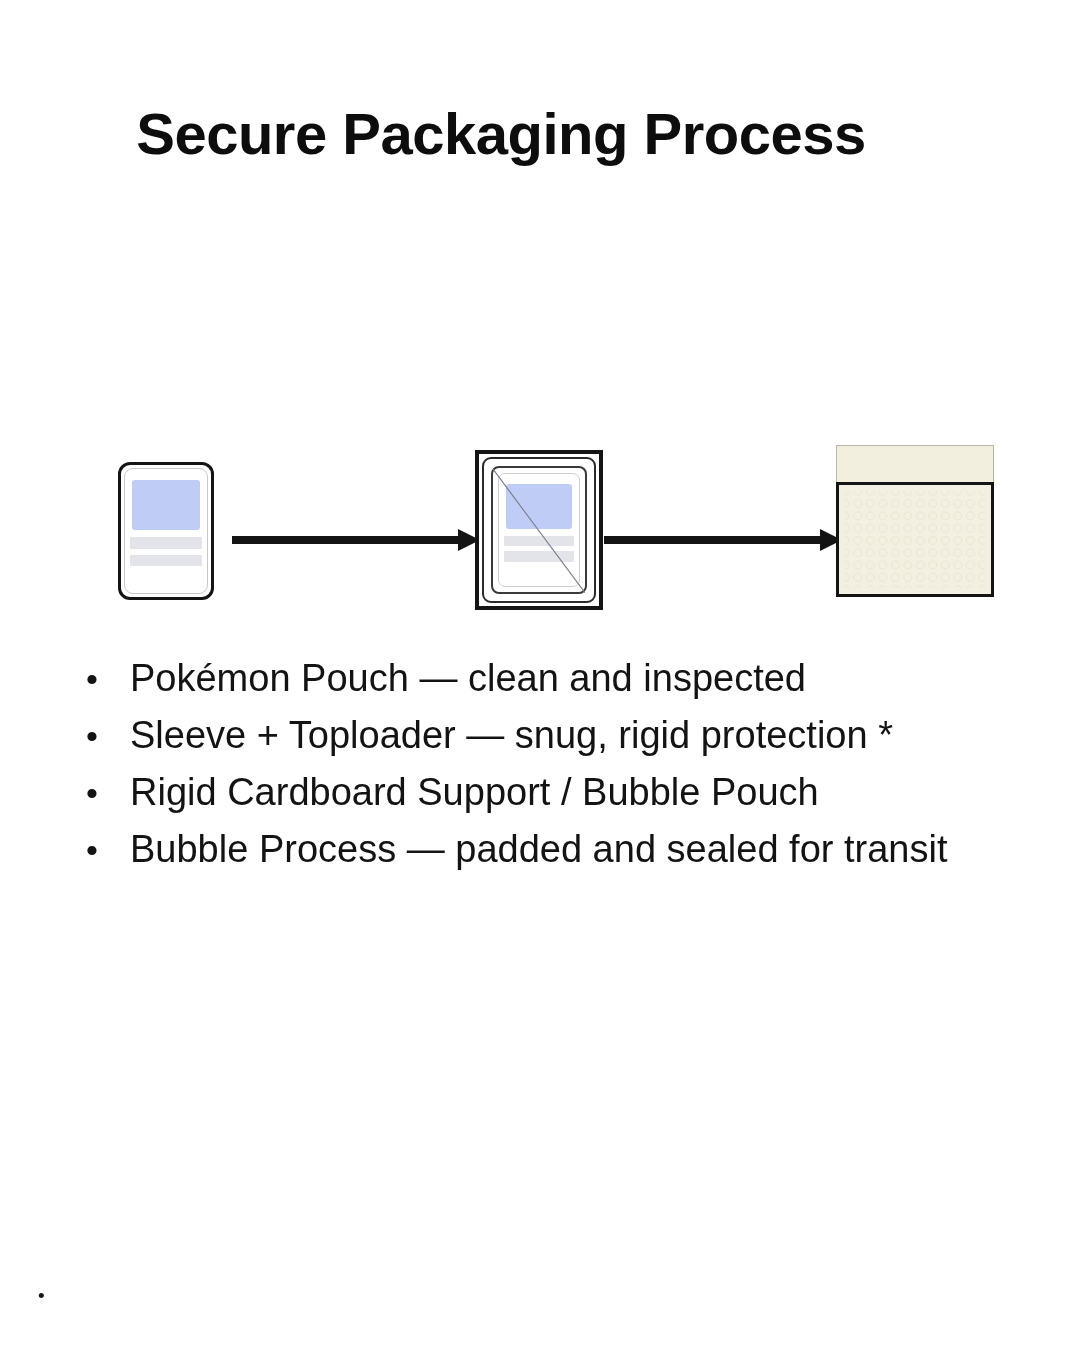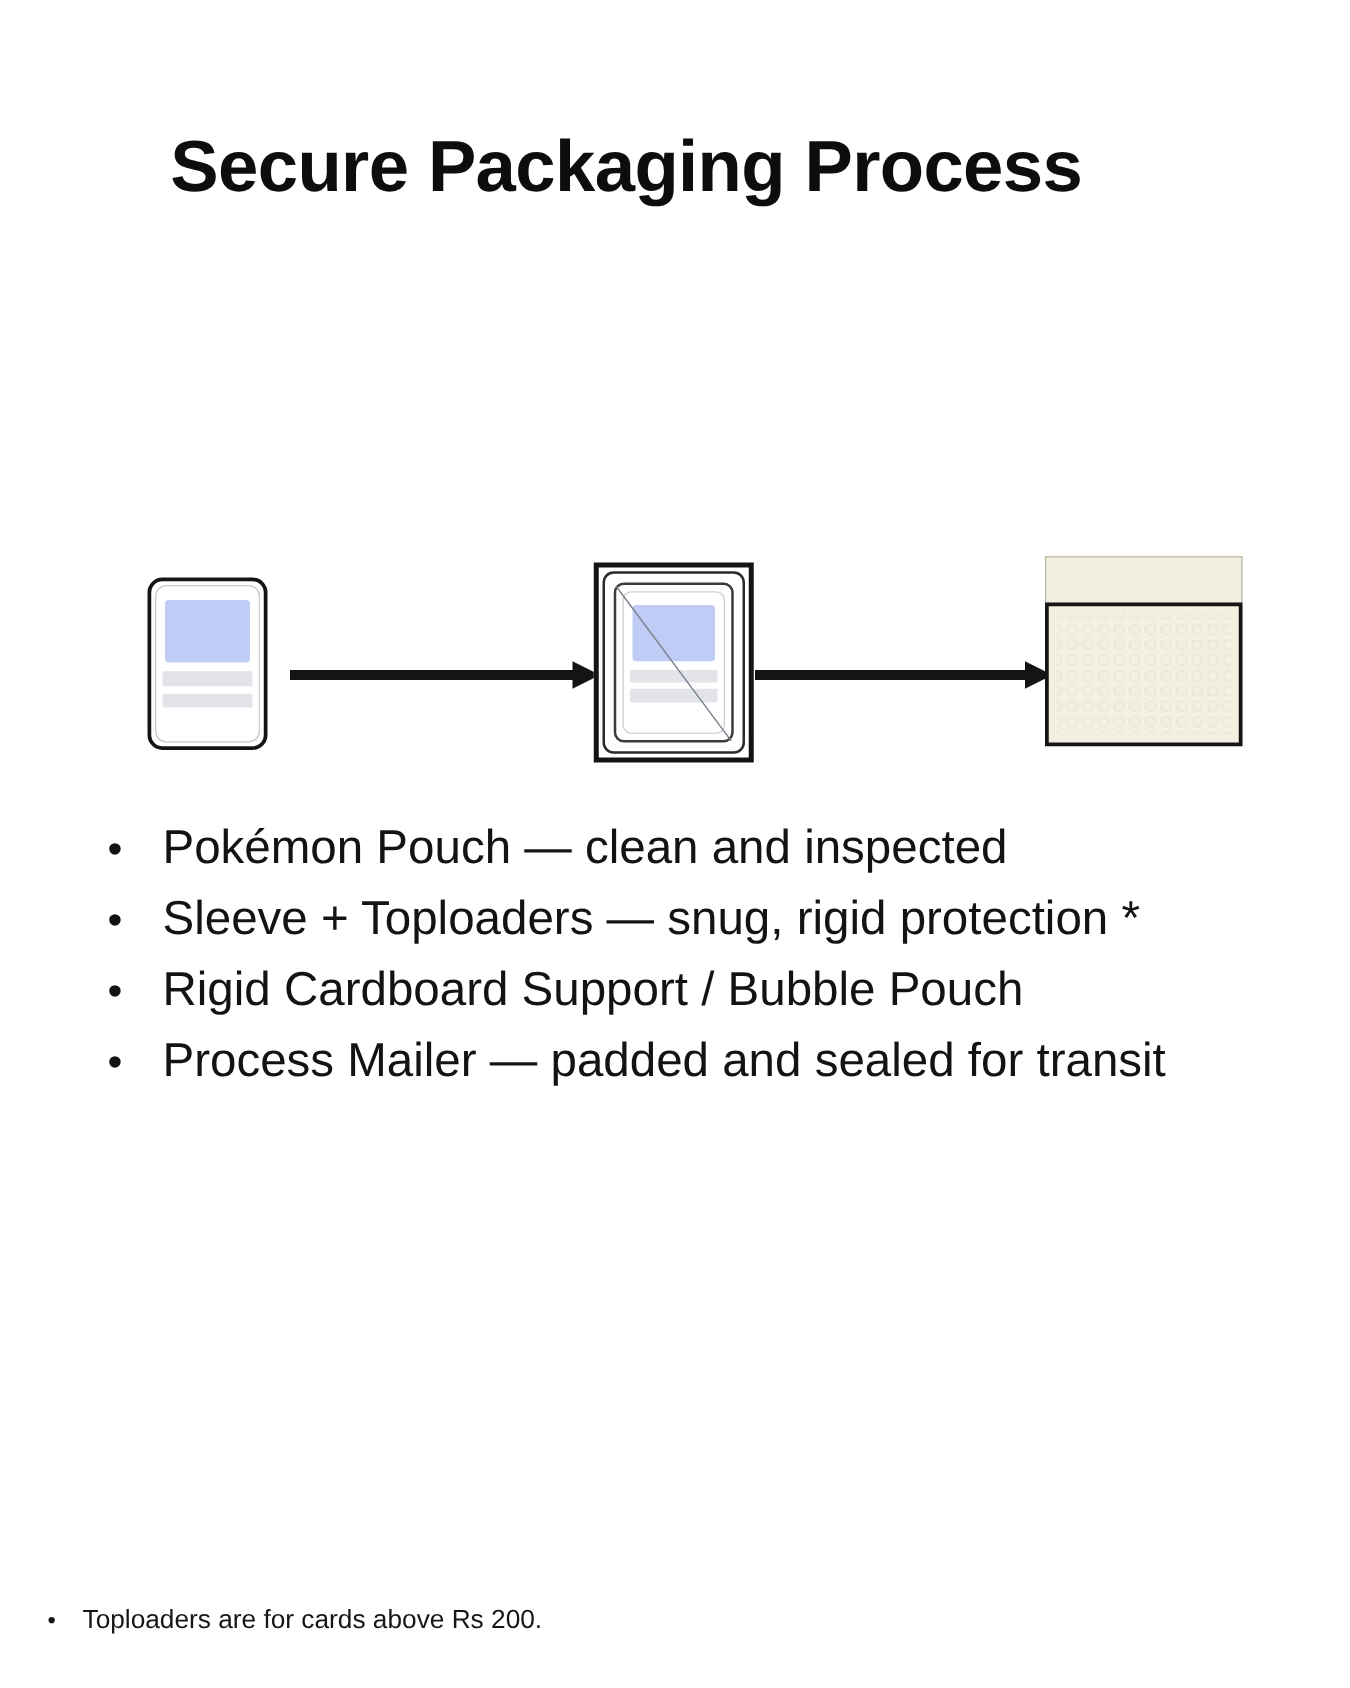--- a/index.html
+++ b/index.html
@@ -290,31 +290,30 @@
 
 <div class="bullets">
 
   <div class="bullet-row">
     <span class="bullet-dot">•</span>
     <span class="bullet-text">Pokémon Pouch — clean and inspected</span>
   </div>
 
   <div class="bullet-row">
     <span class="bullet-dot">•</span>
-    <span class="bullet-text">Sleeve + Toploaders — snug, rigid protection *</span>
+    <span class="bullet-text">Sleeve + Toploader — snug, rigid protection *</span>
   </div>
 
   <div class="bullet-row">
     <span class="bullet-dot">•</span>
     <span class="bullet-text">Rigid Cardboard Support / Bubble Pouch</span>
   </div>
 
   <div class="bullet-row">
     <span class="bullet-dot">•</span>
-    <span class="bullet-text">Process Mailer — padded and sealed for transit</span>
+    <span class="bullet-text">Bubble Process — padded and sealed for transit</span>
   </div>
 
 </div>
 
 <div class="footnote">
   <span class="footnote-dot">•</span>
-  <span>Toploaders are for cards above Rs 200.</span>
 </div>
 
 </body></html>

